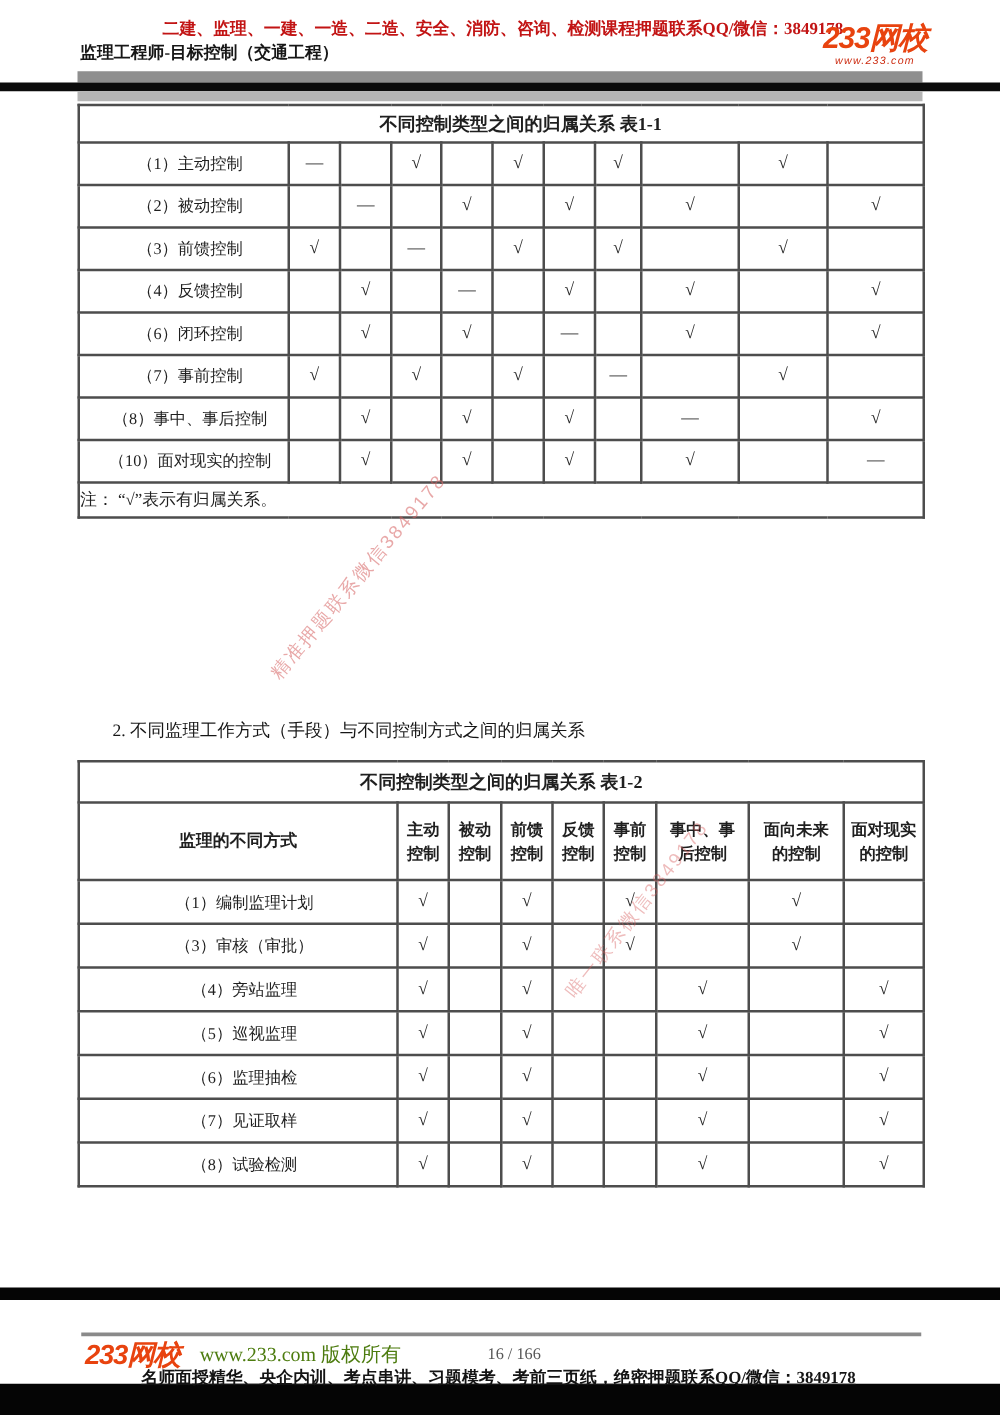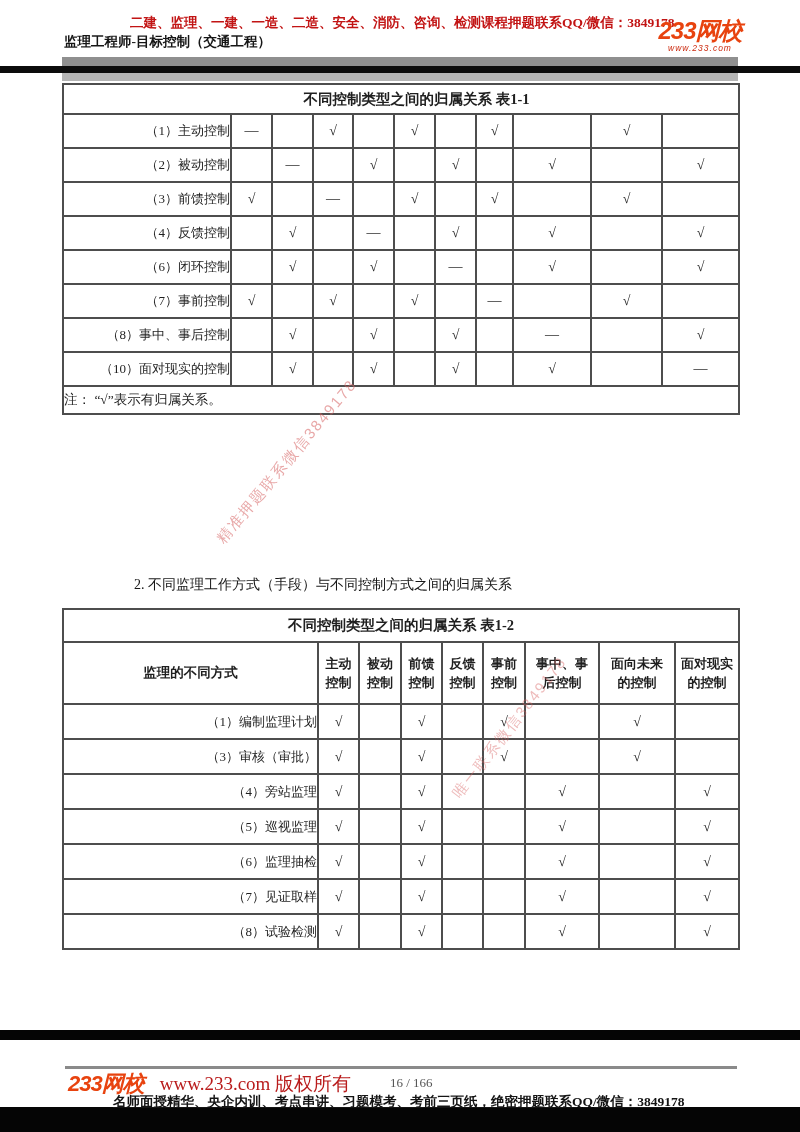--- a/index.html
+++ b/index.html
@@ -37,52 +37,51 @@
   table { border-collapse:collapse; table-layout:fixed; background:#fff; position:absolute; }
   #table1 { left:62px; top:83px;  width:676px; }
   #table2 { left:62px; top:608px; width:676px; }
   td {
     border:2px solid #4d4d4d; text-align:center; vertical-align:middle;
     font-size:13px; color:#1f1f1f; overflow:hidden; padding:0;
   }
   .t-title  { font-weight:bold; font-size:14.5px; }
   .t-rowhead{ font-weight:bold; font-size:13.5px; }
   .t-colhead{ font-weight:bold; font-size:13px; white-space:pre-line; line-height:1.5; }
-  .t-label  { text-align:right; padding-left:10px; font-size:13px; white-space:nowrap;margin-top:30px; }
+  .t-label  { text-align:center; padding-left:10px; font-size:13px; white-space:nowrap;margin-top:30px; }
   .t-cell   { font-size:14px; color:#2a2a2a; }
   .t-note   { text-align:left; padding-left:0; font-size:13.5px; }
   #table1 .title-row td { height:28px;padding-left:31px; }
   #table1 .head-row  td { height:51px; }
   #table1 .data-row  td { height:32px; }
   #table1 .note-row  td { height:26px; }
   #table2 .title-row td { height:31px; }
   #table2 .head-row  td { height:60px; }
   #table2 .data-row  td { height:33px; }
   
   .section-heading {
     position:absolute; left:90px; top:576px; font-size:14px; color:#161616;
     white-space:nowrap;
-    margin-left:44px;
   }
   
   .wm {
     position:absolute; pointer-events:none; font-size:15px; letter-spacing:2px;
     color:rgba(214,96,96,0.55); white-space:nowrap; text-align:center;
     z-index:5; font-family:"Liberation Sans",sans-serif;
   }
   .wm1 { left:157px; top:452px; width:260px; transform:rotate(-50deg); }
   .wm2 { left:400px; top:718px; width:220px; transform:rotate(-52deg); color:rgba(214,96,96,0.42); }
   
   .footer-rule { position:absolute; left:65px; top:1066px; width:672px; height:3px; background:#8a8a8a; }
   .footer-row  { position:absolute; left:68px; top:1069px; white-space:nowrap; }
   .footer-logo {
     font-size:22px; font-weight:bold; font-style:italic; color:#e8430f;
     letter-spacing:-1px; vertical-align:middle; font-family:"Liberation Sans",sans-serif;
   }
-  .footer-copy { font-size:19px; color:#b91c1c; margin-left:12px; vertical-align:middle; }
+  .footer-copy { font-size:16px; color:#4d7c0f; margin-left:12px; vertical-align:middle; }
   .footer-page { position:absolute; left:390px; top:1075px; font-size:13px; color:#555; }
   .footer-promo {
     position:absolute; left:113px; top:1093px; font-size:13.5px; font-weight:bold;
     color:#141414; white-space:nowrap; z-index:1;text-decoration:underline;
   }
 </style>
 </head>
 <body>
 
 <div class="page">

